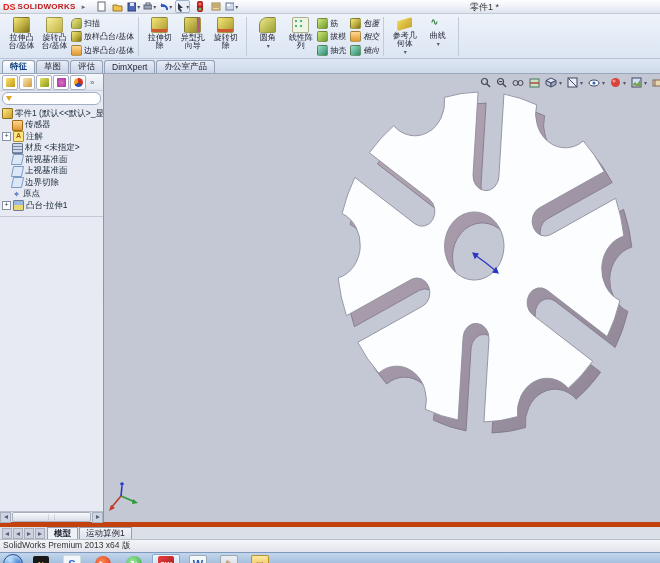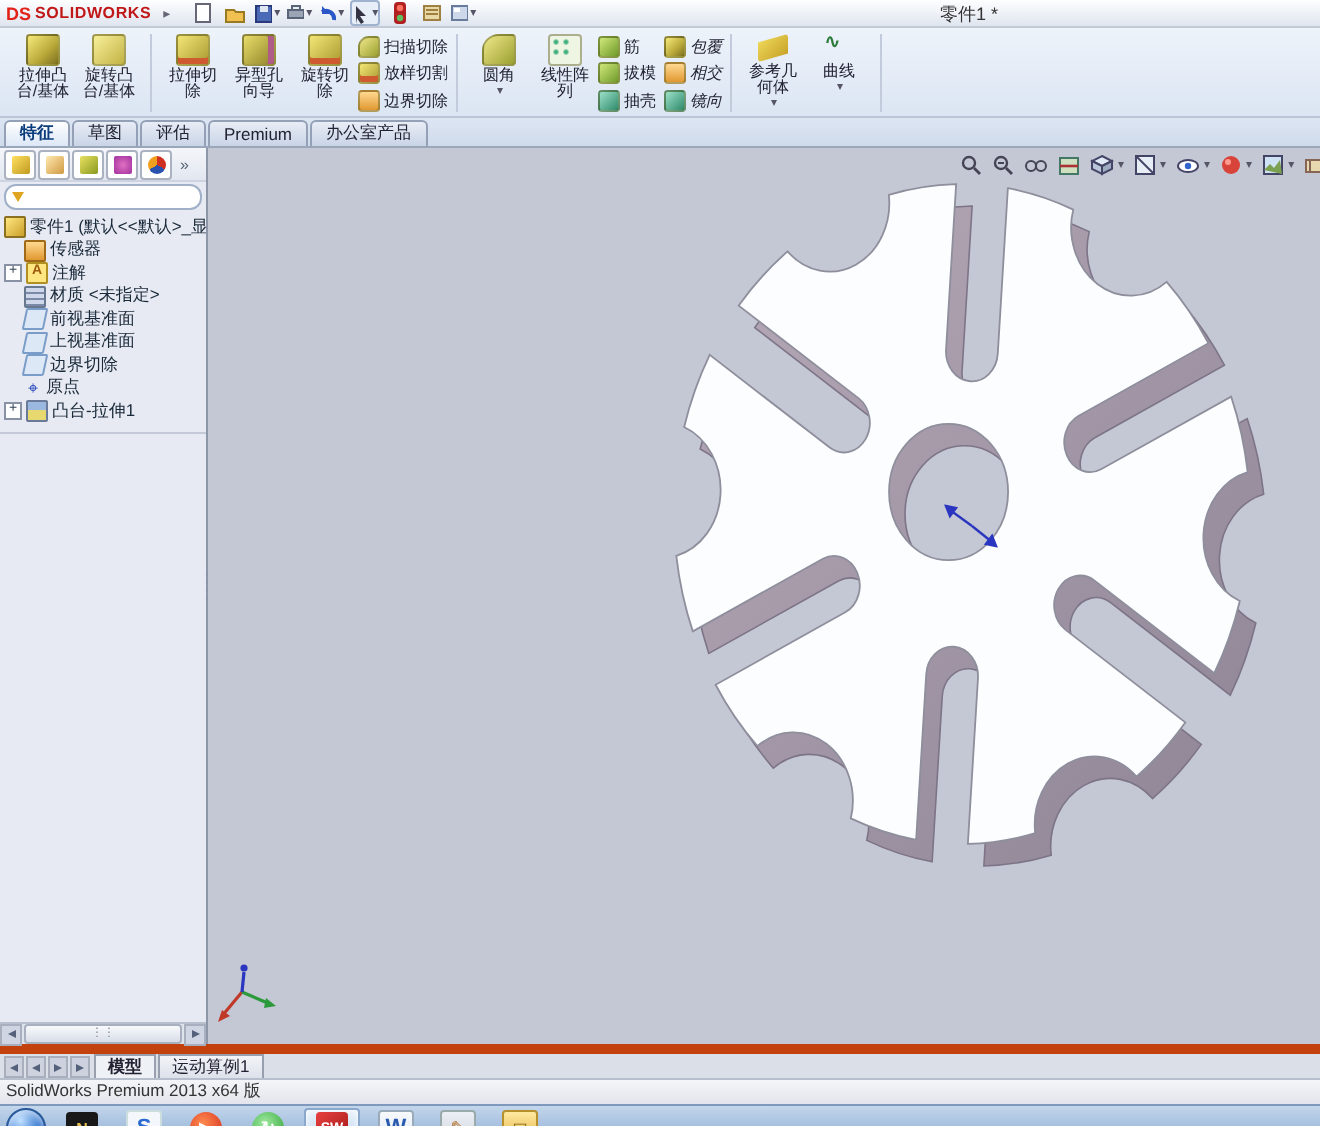--- a/index.html
+++ b/index.html
@@ -171,51 +171,51 @@
     <div class="bigbtn">
       <span class="ic ic16 ic-boss"></span>
       <span class="lbl">拉伸凸</span>
       <span class="lbl">台/基体</span>
     </div>
     <div class="bigbtn">
       <span class="ic ic16 ic-rev"></span>
       <span class="lbl">旋转凸</span>
       <span class="lbl">台/基体</span>
     </div>
+    <div class="stackcol">
+      <div class="srow">
+          <span class="ic ic9 ic-fil"></span>
+          <span>扫描</span>
+        </div>
+      <div class="srow">
+          <span class="ic ic9 ic-boss"></span>
+          <span>放样凸台/基体</span>
+        </div>
+      <div class="srow">
+          <span class="ic ic9 ic-sens" style="background:linear-gradient(#ffd890,#e09830);"></span>
+          <span>边界凸台/基体</span>
+        </div>
+    </div>
   </div>
   <div class="rsep"></div>
   <div class="rgroup">
     <div class="bigbtn">
       <span class="ic ic16 ic-cut"></span>
       <span class="lbl">拉伸切</span>
       <span class="lbl">除</span>
     </div>
     <div class="bigbtn">
       <span class="ic ic16 ic-hole"></span>
       <span class="lbl">异型孔</span>
       <span class="lbl">向导</span>
     </div>
     <div class="bigbtn">
       <span class="ic ic16 ic-cut"></span>
       <span class="lbl">旋转切</span>
       <span class="lbl">除</span>
-    </div>
-    <div class="stackcol">
-      <div class="srow">
-          <span class="ic ic9 ic-fil"></span>
-          <span>扫描切除</span>
-        </div>
-      <div class="srow">
-          <span class="ic ic9 ic-cut"></span>
-          <span>放样切割</span>
-        </div>
-      <div class="srow">
-          <span class="ic ic9 ic-sens" style="background:linear-gradient(#ffd890,#e09830);"></span>
-          <span>边界切除</span>
-        </div>
     </div>
   </div>
   <div class="rsep"></div>
   <div class="rgroup">
     <div class="bigbtn">
       <span class="ic ic16 ic-fil"></span>
       <span class="lbl">圆角</span>
       <span class="dd">▾</span>
     </div>
     <div class="bigbtn">
@@ -266,21 +266,21 @@
       <span class="dd">▾</span>
     </div>
   </div>
   <div class="rsep"></div>
 </div>
 
 <div class="tabrow">
   <div class="ctab active">特征</div>
   <div class="ctab">草图</div>
   <div class="ctab">评估</div>
-  <div class="ctab">Premium</div>
+  <div class="ctab">DimXpert</div>
   <div class="ctab">办公室产品</div>
 </div>
 
 <div class="main">
 
   <div class="lpanel">
     <div class="mgr-tabs">
       <span class="mtab">
           <span class="msq" style="background:linear-gradient(135deg,#ffe060,#c09a20);"></span>
         </span>

